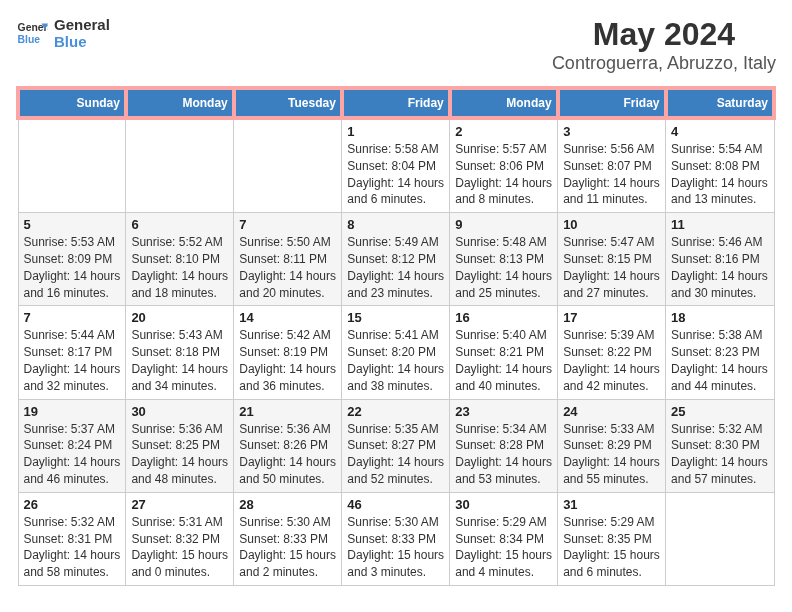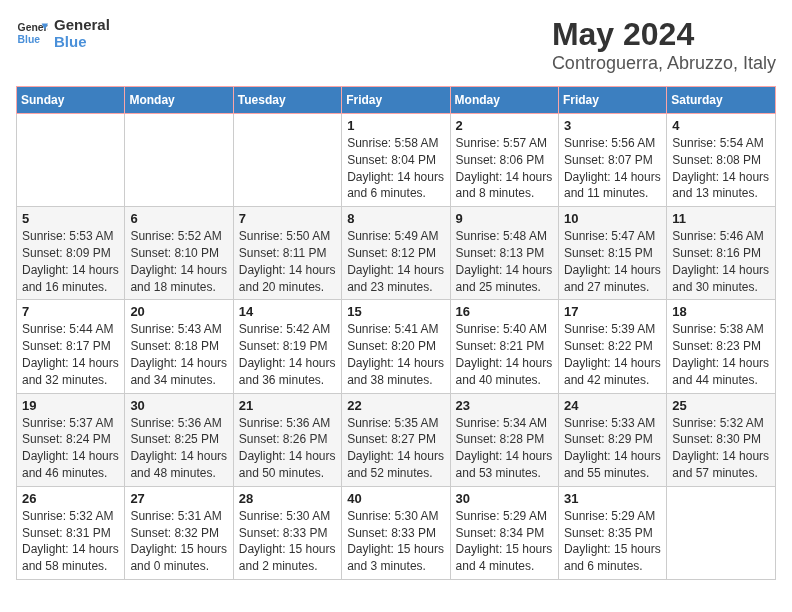--- a/index.html
+++ b/index.html
@@ -19,44 +19,44 @@
     .logo {
       display: flex;
       align-items: center;
       gap: 6px;
     }
     .logo-icon {
       width: 32px;
       height: 32px;
     }
     .title-block {
-      text-align: left;
+      text-align: center;
     }
     .month-title {
       font-size: 32px;
       font-weight: bold;
       color: #333;
     }
     .location {
       font-size: 18px;
       color: #555;
     }
     .calendar-table {
       width: 100%;
       border-collapse: collapse;
       font-size: 11px;
     }
     .calendar-table th {
       background: #3c7fc0;
       color: #fff;
       padding: 6px 4px;
-      text-align: left;
+      text-align: right;
       font-size: 12px;
       font-weight: bold;
-      border: 1px solid #fca5a5;
+      border: 4px solid #fca5a5;
     }
     .calendar-table td {
       border: 1px solid #ccc;
       vertical-align: top;
       padding: 4px 5px;
       width: 113px;
       min-height: 80px;
       height: 85px;
       background: #fff;
     }
@@ -230,21 +230,21 @@
         </td>
         <td>
           <div class="day-number">27</div>
           <div class="day-info">Sunrise: 5:31 AM<br>Sunset: 8:32 PM<br>Daylight: 15 hours<br>and 0 minutes.</div>
         </td>
         <td>
           <div class="day-number">28</div>
           <div class="day-info">Sunrise: 5:30 AM<br>Sunset: 8:33 PM<br>Daylight: 15 hours<br>and 2 minutes.</div>
         </td>
         <td>
-          <div class="day-number">40</div>
+          <div class="day-number">46</div>
           <div class="day-info">Sunrise: 5:30 AM<br>Sunset: 8:33 PM<br>Daylight: 15 hours<br>and 3 minutes.</div>
         </td>
         <td>
           <div class="day-number">30</div>
           <div class="day-info">Sunrise: 5:29 AM<br>Sunset: 8:34 PM<br>Daylight: 15 hours<br>and 4 minutes.</div>
         </td>
         <td>
           <div class="day-number">31</div>
           <div class="day-info">Sunrise: 5:29 AM<br>Sunset: 8:35 PM<br>Daylight: 15 hours<br>and 6 minutes.</div>
         </td>

